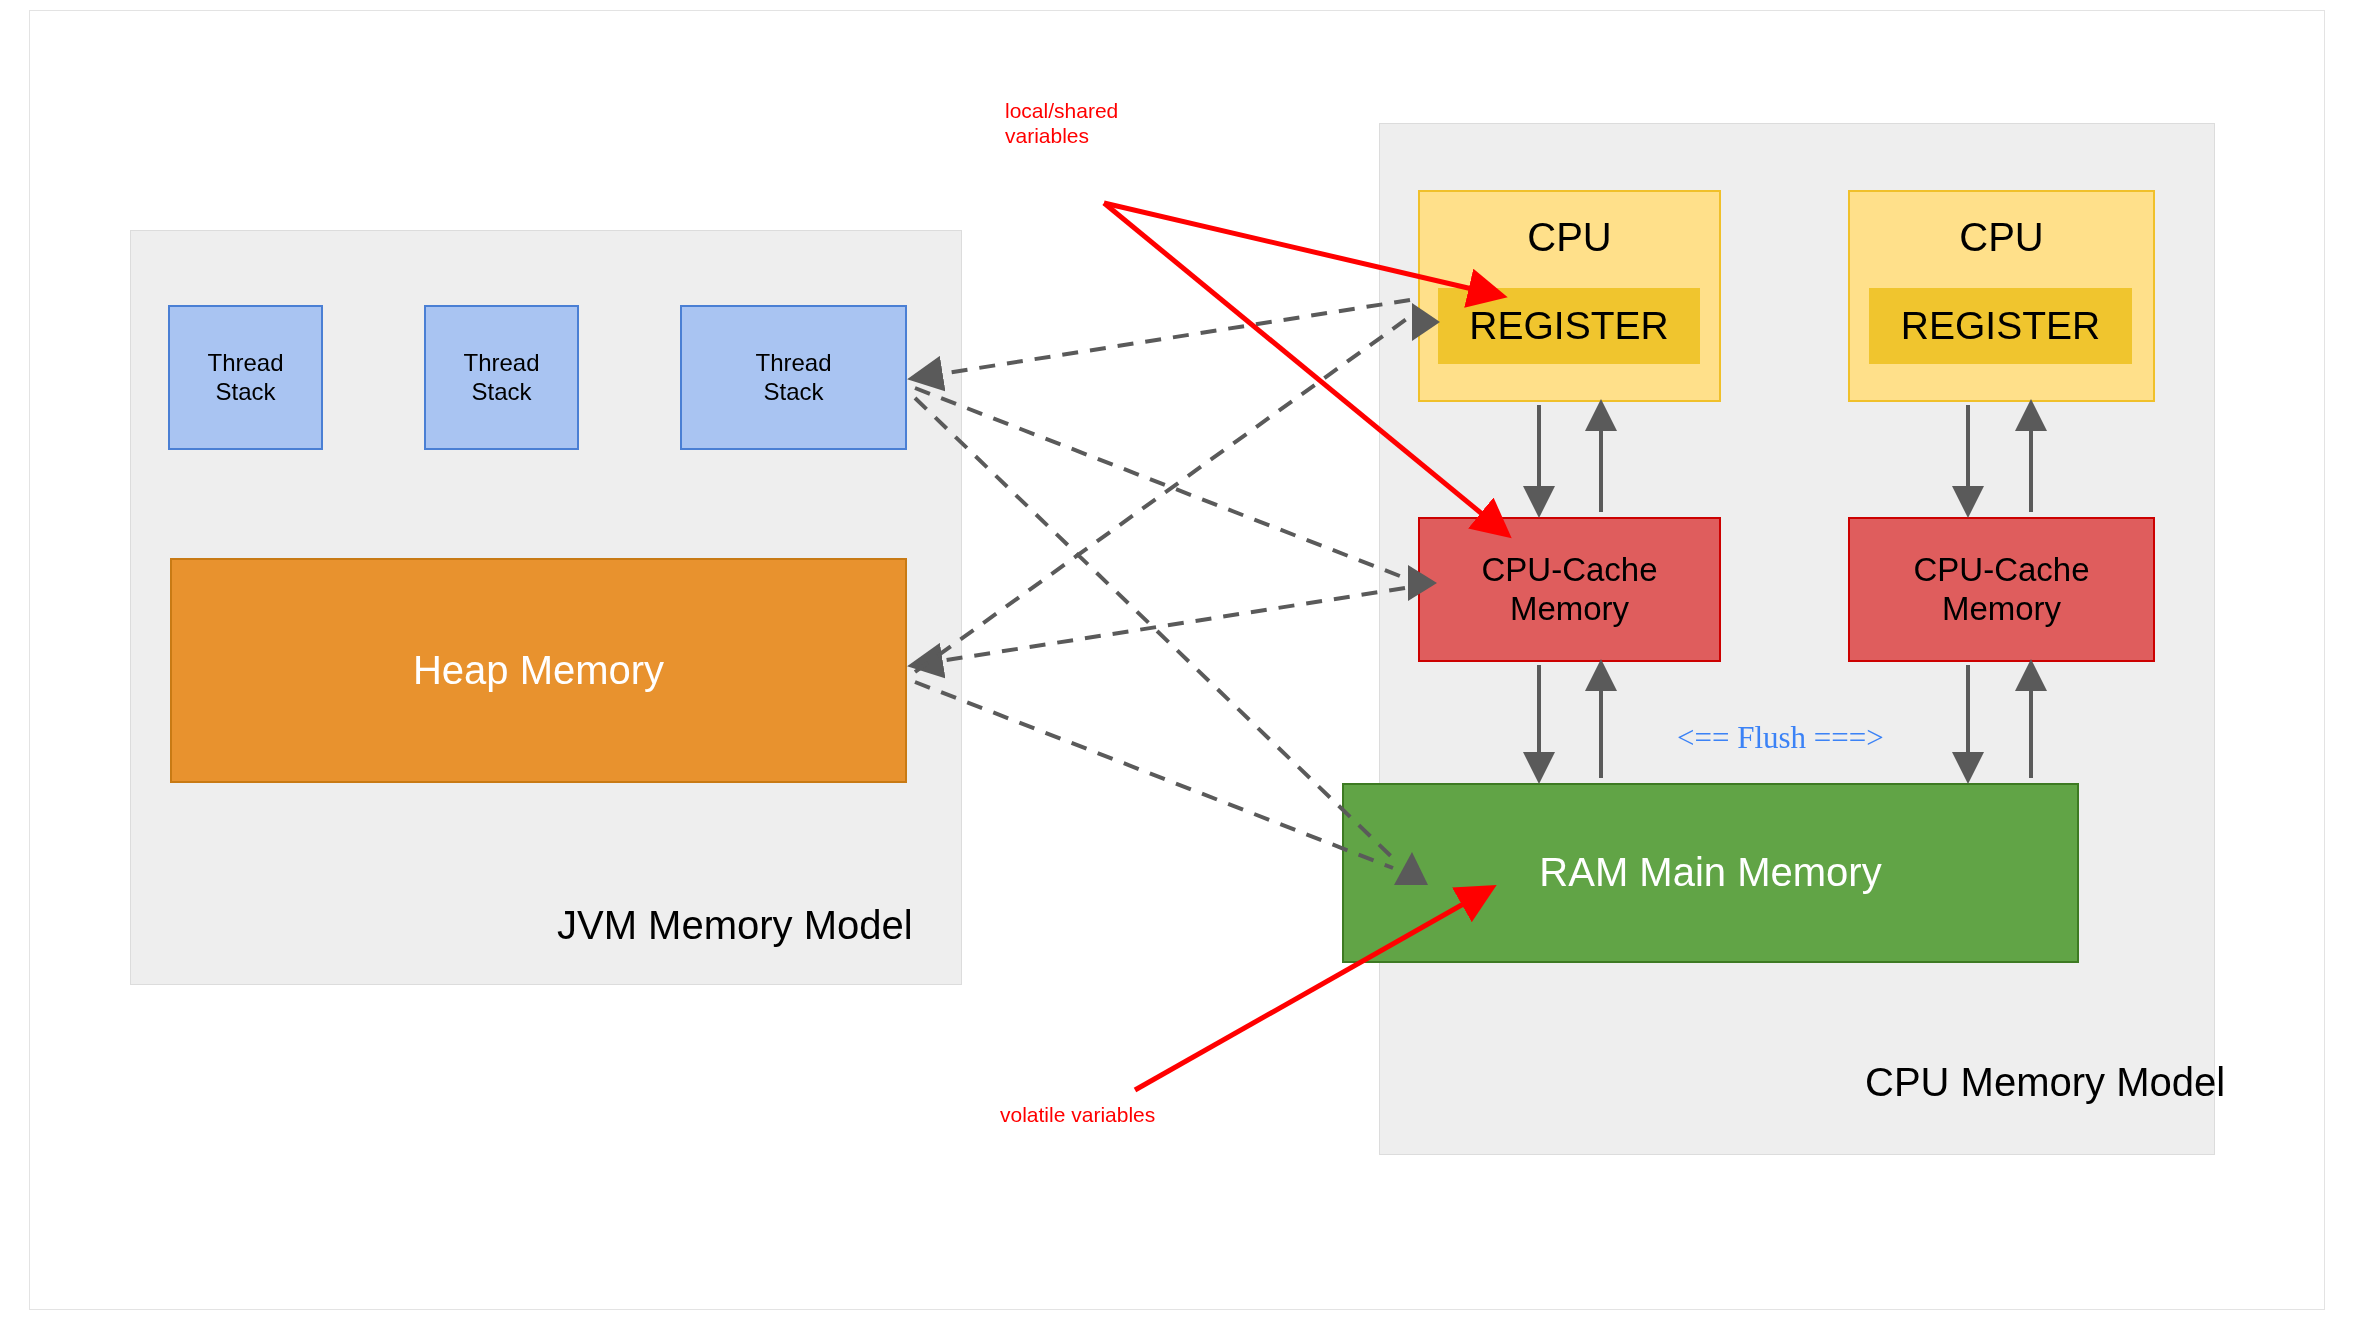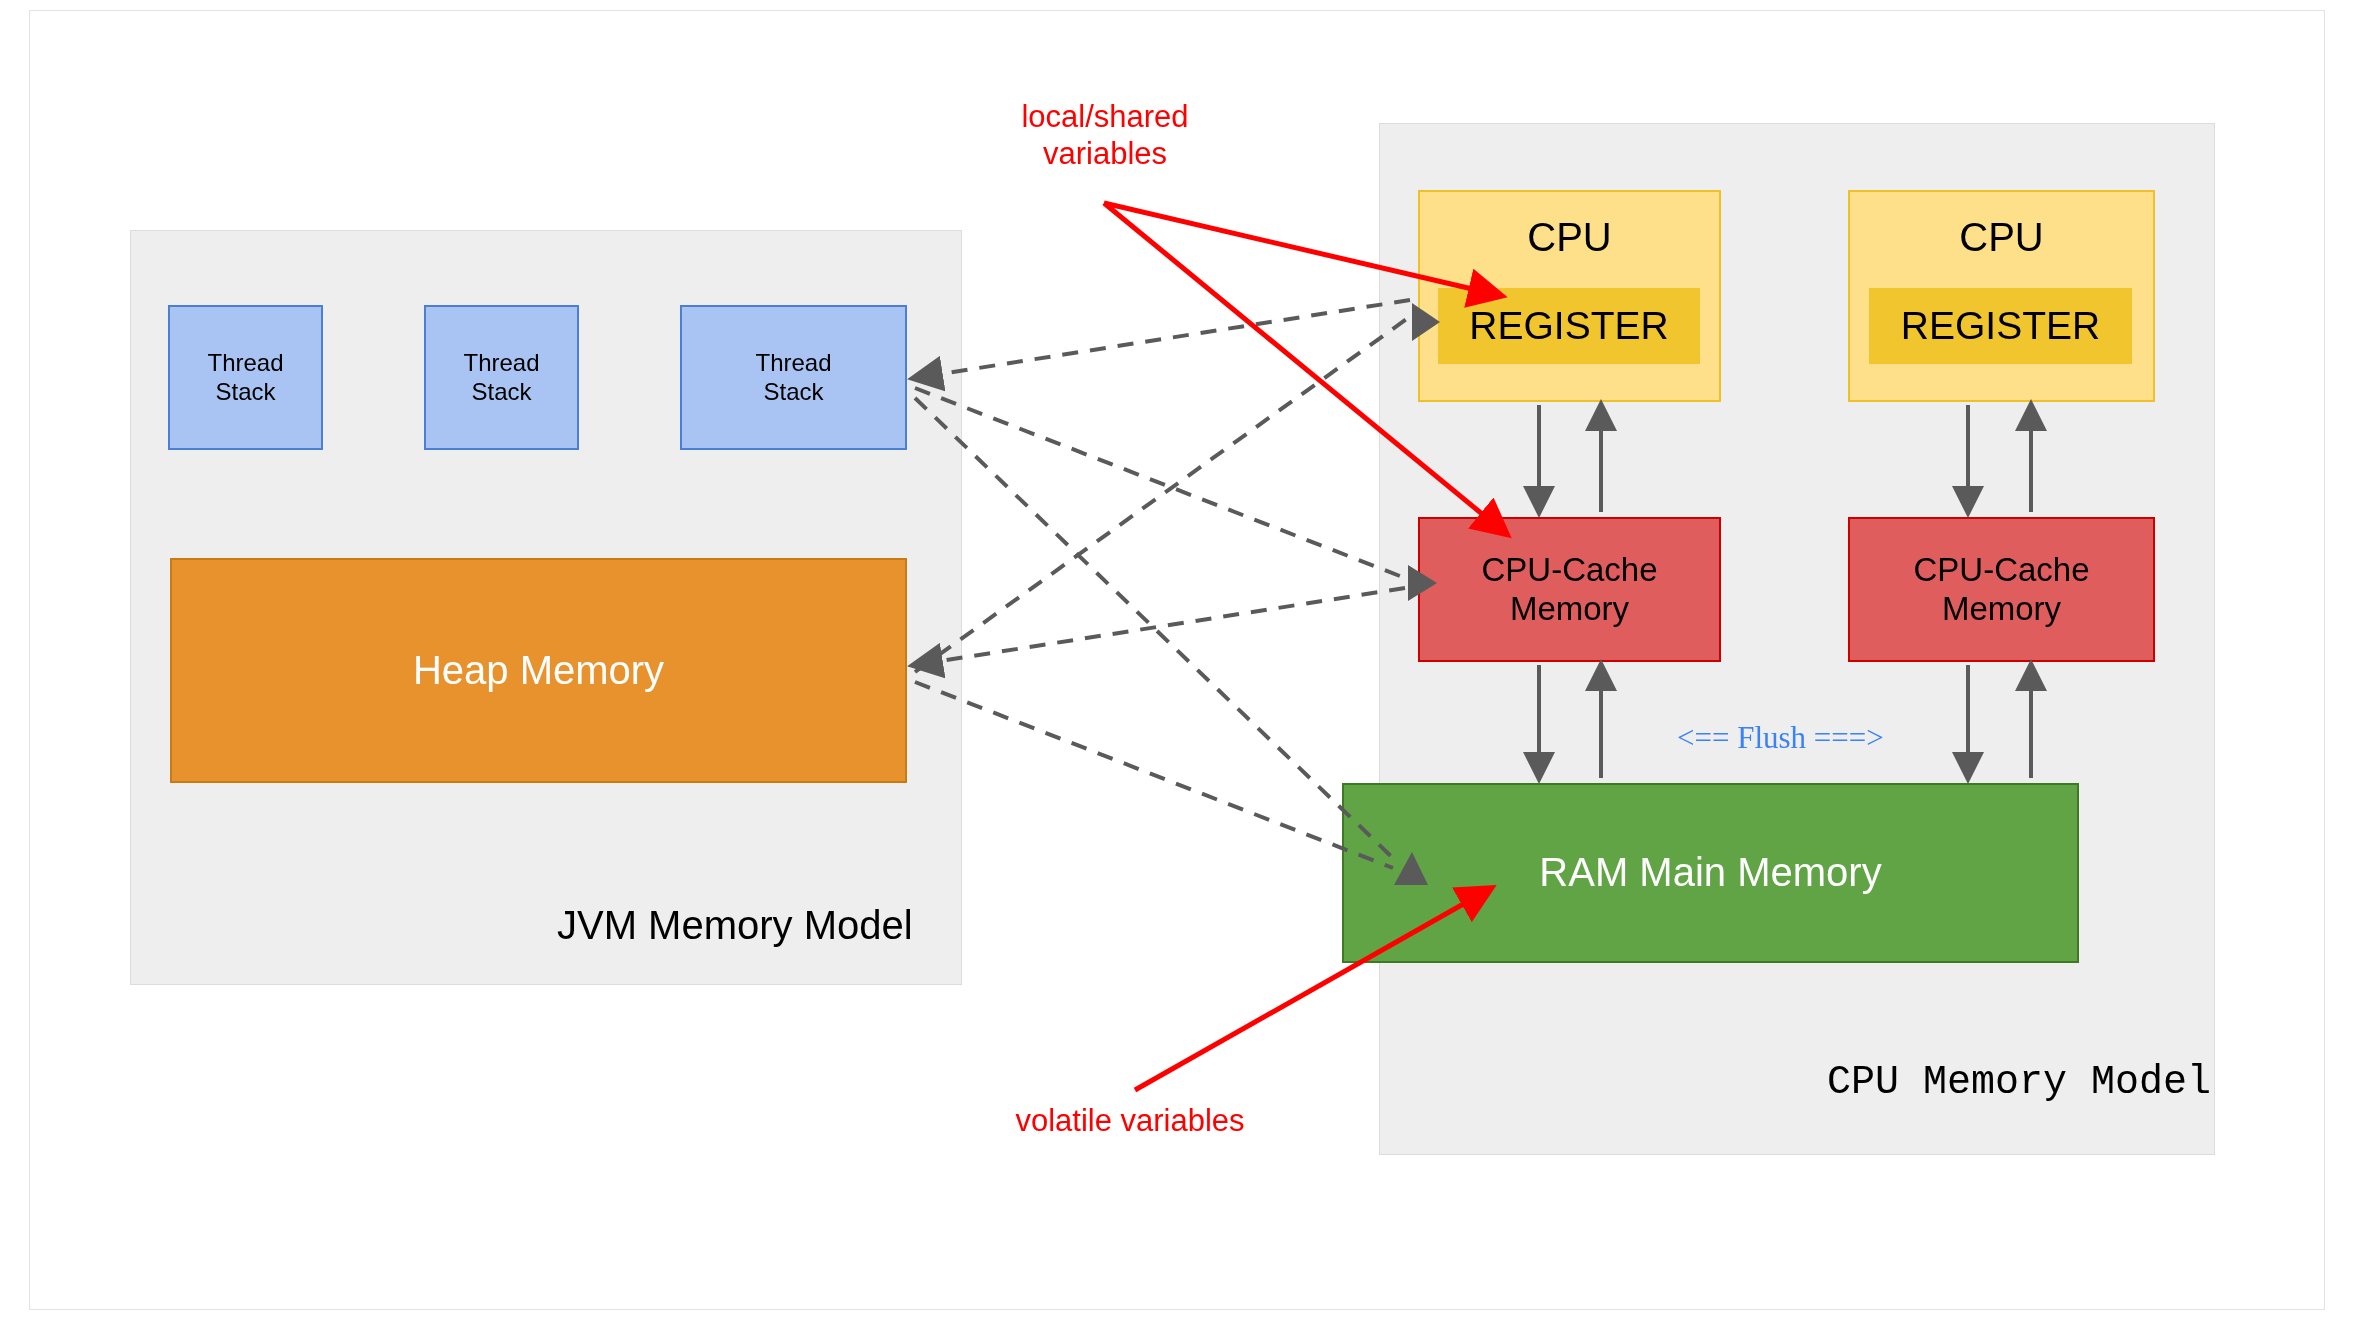--- a/index.html
+++ b/index.html
@@ -8,21 +8,21 @@
   #frame{position:absolute;left:29px;top:10px;width:2296px;height:1300px;border:1px solid #e3e3e3;box-sizing:border-box;background:#fff;}
   .panel{position:absolute;background:#eeeeee;border:1px solid #dcdcdc;box-sizing:border-box;}
   .panel-label{position:absolute;color:#000;font-size:40px;white-space:nowrap;margin-left:35px;}
   .box{position:absolute;box-sizing:border-box;display:flex;align-items:center;justify-content:center;text-align:center;line-height:1.18;}
   .thread-box{background:#a9c4f2;border:2px solid #4a7fd4;color:#000;font-size:24px;}
   .heap-box{background:#e8922e;border:2px solid #c87a14;color:#ffffff;font-size:40px;}
   .cpu-box{background:#ffe08a;border:2px solid #f0c02a;color:#000;font-size:40px;align-items:flex-start;padding-top:22px;}
   .register-box{position:absolute;background:#f0c52e;color:#000;font-size:39px;display:flex;align-items:center;justify-content:center;}
   .cache-box{background:#df5d5d;border:2px solid #cc0000;color:#000000;font-size:33px;}
   .ram-box{background:#61a446;border:2px solid #3d7a22;color:#ffffff;font-size:40px;}
-  .red-label{position:absolute;color:#ff0000;font-size:31px;text-align:center;line-height:1.2;white-space:pre-line;}
+  .red-label{position:absolute;color:#ff0000;font-size:21px;line-height:1.2;white-space:pre-line;}
   .flush-label{position:absolute;color:#3b82f6;font-size:31px;white-space:nowrap;font-family:Liberation Serif, serif;}
   svg.overlay{position:absolute;left:0;top:0;width:2354px;height:1324px;pointer-events:none;}
 </style>
 </head>
 <body>
 
 <div id="canvas">
   <div id="frame"></div>
 
   <div class="panel" style="left:130px;top:230px;width:832px;height:755px;"></div>
@@ -47,21 +47,21 @@
 
   <div class="box cpu-box" style="left:1848px;top:190px;width:307px;height:212px;">CPU</div>
   <div class="register-box" style="left:1869px;top:288px;width:263px;height:76px;">REGISTER</div>
   <div class="box cache-box" style="left: 1848px; top: 517px; width: 307px; height: 145px; white-space: pre-line;">CPU-Cache
 Memory</div>
 
   <div class="box ram-box" style="left:1342px;top:783px;width:737px;height:180px;">RAM Main Memory</div>
 
   <div class="flush-label" style="left:1677px;top:720px;">&lt;== Flush ===&gt;</div>
 
-  <div class="panel-label" style="left:1792px;top:1060px;font-family:Liberation Mono, monospace;">CPU Memory Model</div>
+  <div class="panel-label" style="left:1830px;top:1060px;">CPU Memory Model</div>
 
   <div class="red-label" style="left: 1005px; top: 98px; width: 200px; white-space: pre-line;">local/shared
 variables</div>
   <div class="red-label" style="left:1000px;top:1102px;width:260px;">volatile variables</div>
 
   <svg class="overlay" viewBox="0 0 2354 1324">
     <defs>
       <marker id="gray-arrow" markerWidth="9" markerHeight="9" refX="7" refY="4.5" orient="auto">
         <path d="M0,0 L9,4.5 L0,9 z" fill="#5a5a5a"></path>
       </marker>

